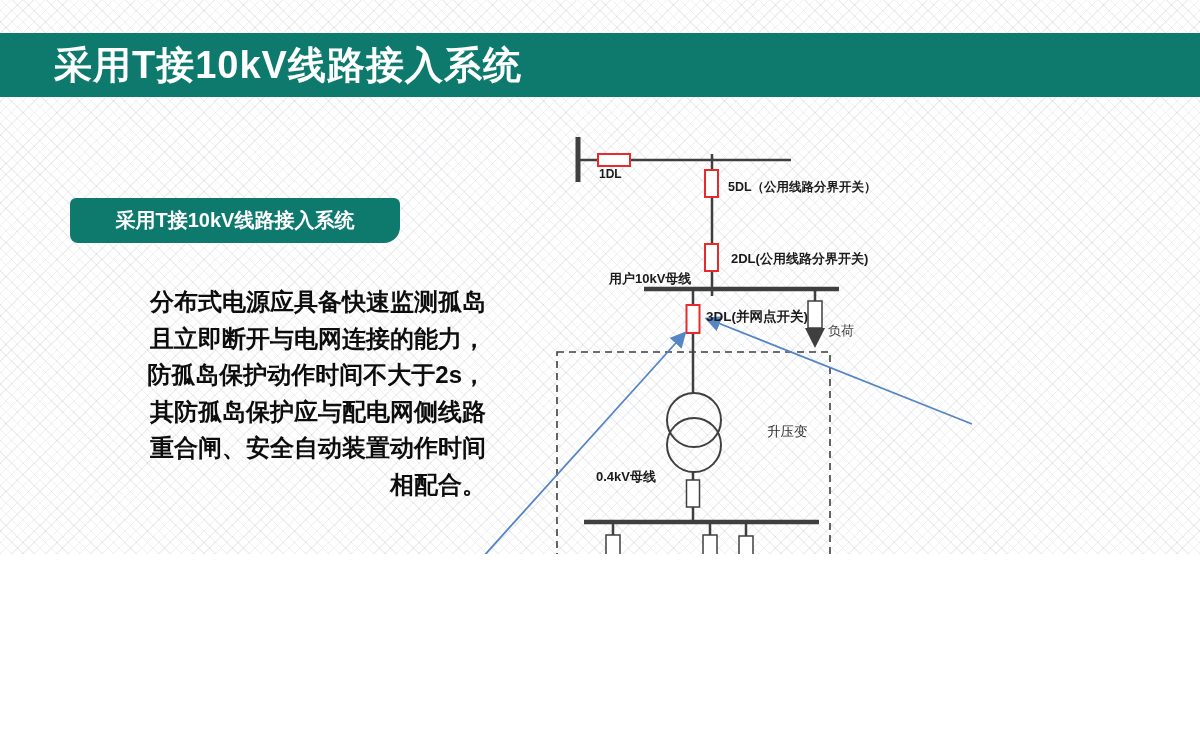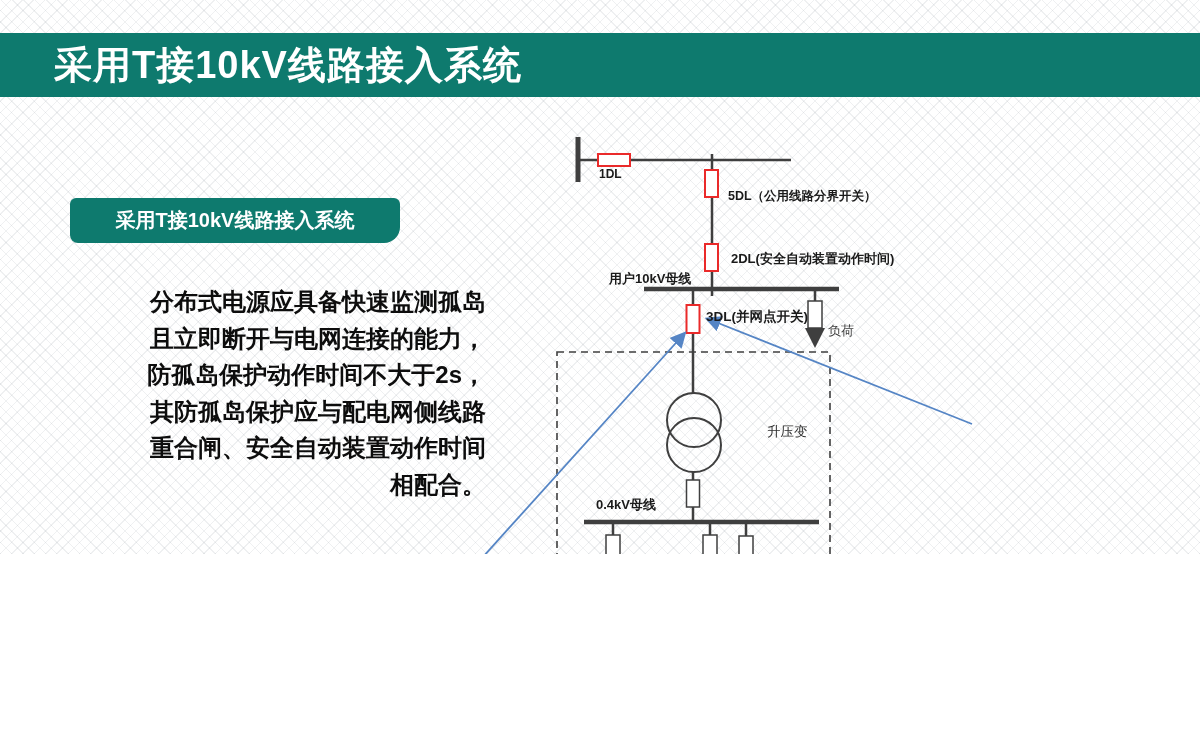--- a/index.html
+++ b/index.html
@@ -121,26 +121,26 @@
     <rect x="598" y="154" width="32" height="12" fill="#ffffff" stroke="#ea2a2a" stroke-width="2"></rect>
     <rect x="705" y="170" width="13" height="27" fill="#ffffff" stroke="#ea2a2a" stroke-width="2"></rect>
     <rect x="705" y="244" width="13" height="27" fill="#ffffff" stroke="#ea2a2a" stroke-width="2"></rect>
     <rect x="686.5" y="305" width="13" height="28" fill="#ffffff" stroke="#ea2a2a" stroke-width="2"></rect>
 
     <line x1="473" y1="568" x2="684" y2="334" stroke="#5585c5" stroke-width="1.8" marker-end="url(#arrBlue)"></line>
     <line x1="972" y1="424" x2="708" y2="319" stroke="#5585c5" stroke-width="1.8" marker-end="url(#arrBlue)"></line>
   </svg>
 
   <div class="dlabel" style="left:599px;top:167px;font-size:12px;">1DL</div>
-  <div class="dlabel" style="left:728px;top:188px;">5DL（公用线路分界开关）</div>
-  <div class="dlabel" style="left:731px;top:250px;font-size:13px;">2DL(安全自动装置动作时间)</div>
+  <div class="dlabel" style="left:728px;top:179px;">5DL（公用线路分界开关）</div>
+  <div class="dlabel" style="left:731px;top:250px;font-size:13px;">2DL(公用线路分界开关)</div>
   <div class="dlabel" style="left:609px;top:270px;font-size:13px;">用户10kV母线</div>
   <div class="dlabel" style="left:706px;top:308px;font-size:13.5px;">3DL(并网点开关)</div>
   <div class="dlabel light" style="left:828px;top:322px;font-size:13px;">负荷</div>
   <div class="dlabel light" style="left:727px;top:423px;font-size:13.5px;color:#2f2f2f;margin-left:40px;">升压变</div>
-  <div class="dlabel" style="left:596px;top:496px;font-size:13px;">0.4kV母线</div>
+  <div class="dlabel" style="left:596px;top:468px;font-size:13px;">0.4kV母线</div>
   <div class="dots-label">.........</div>
   <div class="dg-text" style="left:595px;top:593px;">DG</div>
   <div class="dg-text" style="left:692px;top:593px;">DG</div>
   <div class="dlabel light" style="left:736px;top:593px;font-size:13px;">负荷</div>
 
 
 </div>
 
 </body></html>

